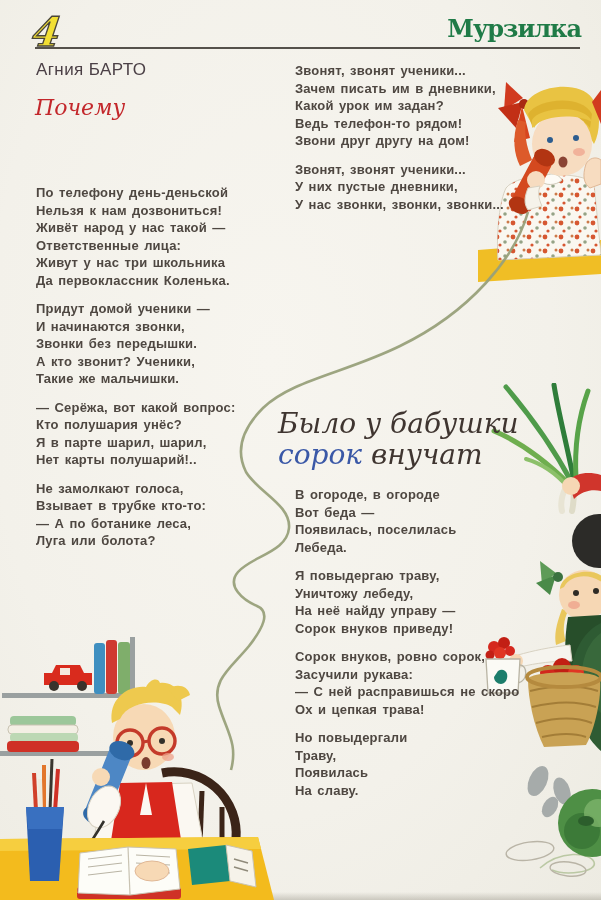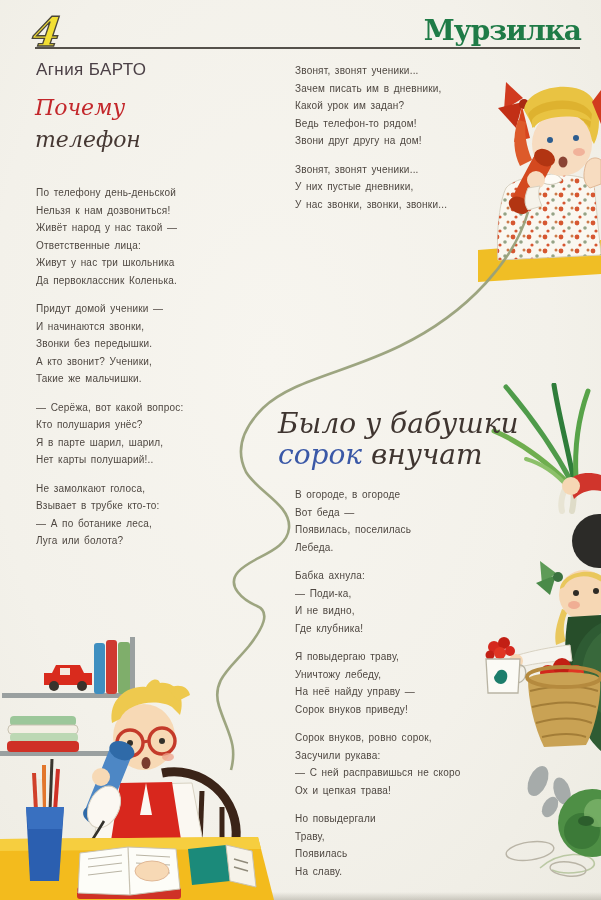--- a/index.html
+++ b/index.html
@@ -7,30 +7,30 @@
        font-family:"Liberation Sans",sans-serif;}
   #page{position:absolute;inset:0;width:601px;height:900px;
         background:radial-gradient(ellipse at 45% 40%, #f7f5ef 0%, #f3f1ea 60%, #edebe2 100%);}
   #page::after{content:"";position:absolute;left:0;right:0;bottom:0;height:8px;
         background:linear-gradient(to bottom, rgba(0,0,0,0), rgba(90,85,70,.25));pointer-events:none;}
   .abs{position:absolute;}
   
   .page-number{left:33px;top:8px;font-family:"DejaVu Serif",serif;font-style:italic;font-weight:bold;
         font-size:40px;color:#f2df34;-webkit-text-stroke:1.4px #4a463a;transform:skewX(-8deg);z-index:3;}
   .rule{left:35px;top:47px;width:545px;height:2px;background:#55514b;z-index:2;}
-  .logo{right:20px;top:14px;font-family:"DejaVu Serif",serif;font-weight:bold;font-size:28px;
+  .logo{right:20px;top:14px;font-family:"DejaVu Serif",serif;font-weight:bold;font-size:24px;
         color:#1f7b47;letter-spacing:-1px;z-index:3;}
   
   .textlayer{z-index:4;}
   .author{left:36px;top:60px;font-size:17px;color:#4b4046;letter-spacing:.4px;}
   .title1{left:35px;top:92px;font-family:"DejaVu Serif",serif;font-style:italic;
         font-size:22px;line-height:32px;color:#463833;}
   .title1 .t-red{color:#c3272b;}
-  .stanza{white-space:pre-line;font-size:10px;line-height:17.5px;color:#4e4741;
-        letter-spacing:.2px;word-spacing:1.5px;margin:0 0 11px 0;}
+  .stanza{white-space:pre-line;font-size:13px;line-height:17.5px;color:#4e4741;
+        letter-spacing:.2px;word-spacing:1.5px;margin:0 0 11px 0;font-weight:bold;}
   .col-left{left:36px;top:184px;width:252px;}
   .col-right{left:295px;top:62px;width:260px;}
   .title2{left:278px;top:408px;font-family:"DejaVu Serif",serif;font-style:italic;
         font-size:28px;line-height:31px;color:#3f3530;}
   .title2 .t-blue{color:#3a58a7;}
   .col-right2{left:295px;top:486px;width:270px;}
   svg{display:block;}
 </style>
 </head>
 <body>
@@ -275,21 +275,20 @@
     <g fill="none" stroke="#b9b4a6" stroke-width="1.4">
       <ellipse cx="60" cy="468" rx="24" ry="9" transform="rotate(-8 60 468)"></ellipse>
       <ellipse cx="98" cy="486" rx="18" ry="7" transform="rotate(6 98 486)"></ellipse>
     </g>
   </svg>
 
   <div class="abs textlayer author">Агния БАРТО</div>
 
   <div class="abs textlayer title1">
     <div><span class="t-red">Почему</span></div>
-    <div>телефон</div>
   </div>
 
   <div class="abs textlayer col-left">
     <p class="stanza">По телефону день-деньской
 Нельзя к нам дозвониться!
 Живёт народ у нас такой —
 Ответственные лица:
 Живут у нас три школьника
 Да первоклассник Коленька.</p>
     <p class="stanza">Придут домой ученики —
@@ -323,24 +322,20 @@
     <div>
       <span class="t-blue">сорок</span><span> внучат</span>
     </div>
   </div>
 
   <div class="abs textlayer col-right2">
     <p class="stanza">В огороде, в огороде
 Вот беда —
 Появилась, поселилась
 Лебеда.</p>
-    <p class="stanza">Бабка ахнула:
-— Поди-ка,
-И не видно,
-Где клубника!</p>
     <p class="stanza">Я повыдергаю траву,
 Уничтожу лебеду,
 На неё найду управу —
 Сорок внуков приведу!</p>
     <p class="stanza">Сорок внуков, ровно сорок,
 Засучили рукава:
 — С ней расправишься не скоро
 Ох и цепкая трава!</p>
     <p class="stanza">Но повыдергали
 Траву,

